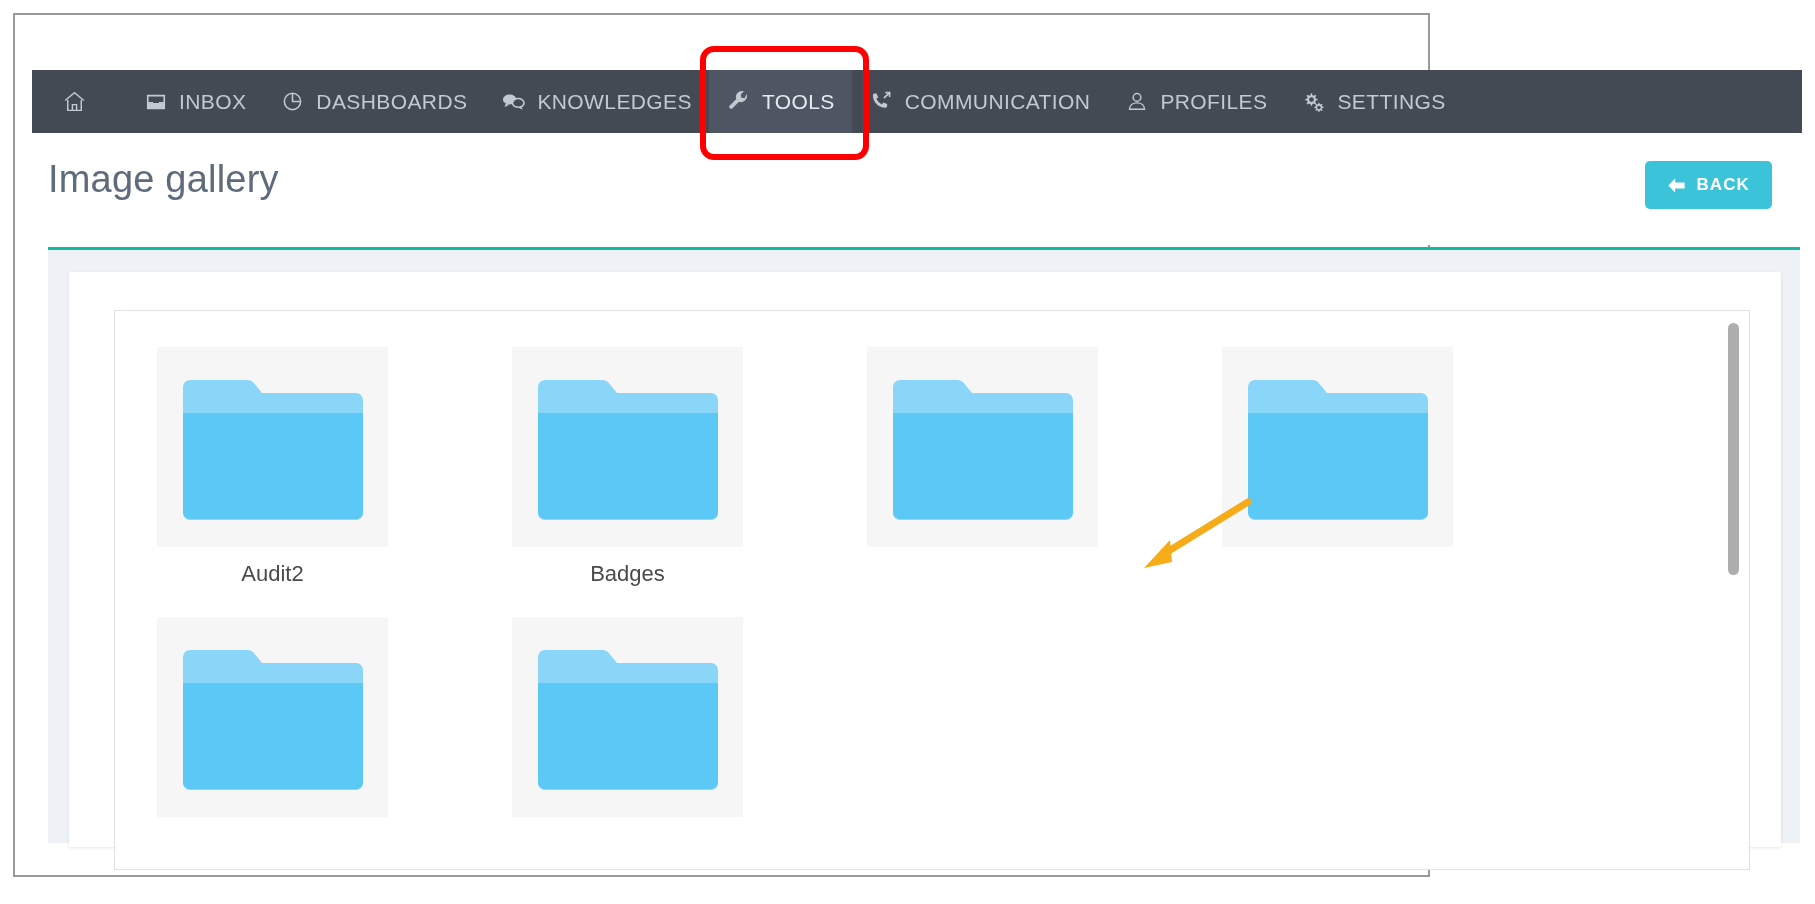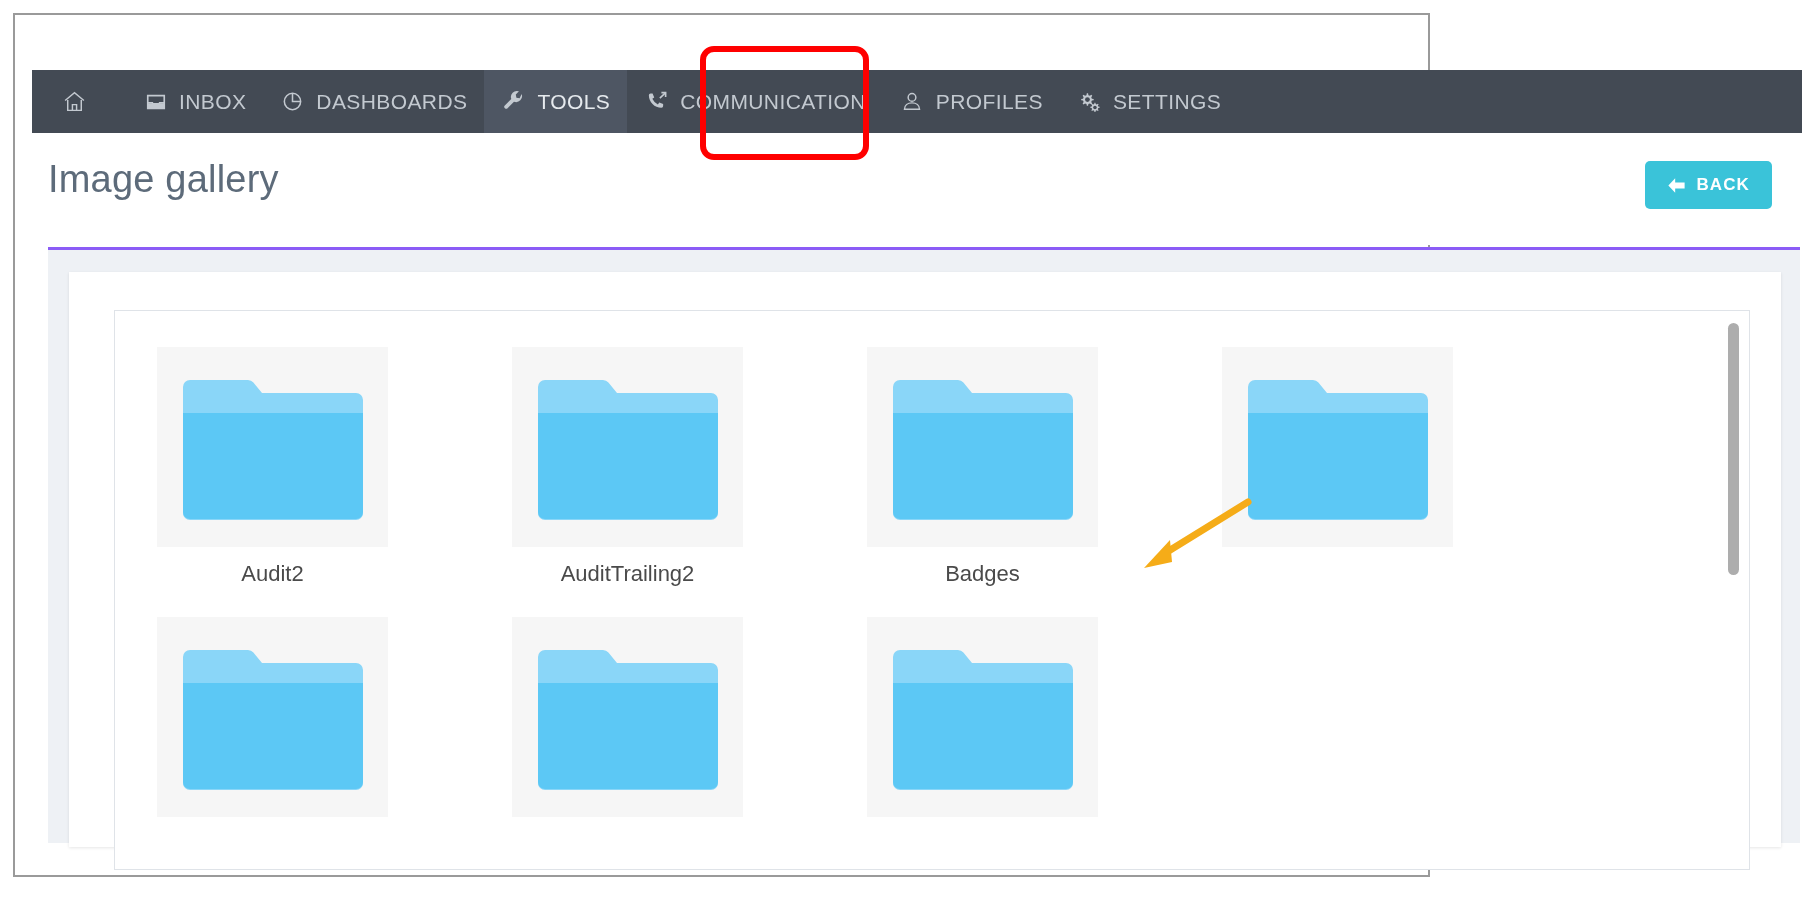--- a/index.html
+++ b/index.html
@@ -120,21 +120,21 @@
   .back-btn .arrow-ico { display:flex; align-items:center; }
 
   
   .gallery-outer {
     position: absolute;
     left: 33px;
     top: 232px;
     width: 1752px;
     height: 596px;
     background: #eef1f5;
-    border-top: 3px solid #8b5cf6;
+    border-top: 3px solid #14b8a6;
     box-sizing: border-box;
   }
   .gallery-card {
     position: absolute;
     left: 21px;
     top: 22px;
     width: 1712px;
     height: 575px;
     background: #ffffff;
     box-shadow: 0 1px 3px rgba(0,0,0,0.10);
@@ -251,20 +251,31 @@
       <div class="nav-item">
         <span class="nav-icon">
           <svg width="23" height="23" viewBox="0 0 24 24" fill="none" stroke="#c3c9d0" stroke-width="1.6">
             <circle cx="12" cy="12" r="8.5"></circle>
             <path d="M12 3.5 V12 H20.5" stroke-width="1.6"></path>
           </svg>
         </span>
         <span class="nav-label">DASHBOARDS</span>
       </div>
 
+      <div class="nav-item">
+        <span class="nav-icon">
+          <svg width="25" height="23" viewBox="0 0 26 24" fill="#c3c9d0">
+            <ellipse cx="9" cy="10" rx="7" ry="5.2"></ellipse>
+            <path d="M5 14 l-1.5 4 l5 -2.6 z"></path>
+            <ellipse cx="18" cy="13.5" rx="6" ry="4.6" fill="#434a54" stroke="#c3c9d0" stroke-width="1.6"></ellipse>
+            <path d="M21 17 l1.6 3.6 l-4.4 -2.2 z" fill="#c3c9d0"></path>
+          </svg>
+        </span>
+        <span class="nav-label">KNOWLEDGES</span>
+      </div>
 
       <div class="nav-item active">
         <span class="nav-icon">
           <svg width="23" height="23" viewBox="0 0 24 24" fill="#c3c9d0">
             <path d="M20.5 4.2 a6.2 6.2 0 0 1 -8 8 L6 18.7 a2 2 0 1 1 -2.8 -2.8 L9.7 9.4 a6.2 6.2 0 0 1 8 -8 L14.4 4.7 l0.6 3.4 l3.4 0.6 z"></path>
           </svg>
         </span>
         <span class="nav-label">TOOLS</span>
       </div>
 
@@ -325,30 +336,20 @@
               <div class="folder-thumb">
                 <svg width="188" height="152" viewBox="0 0 188 152">
                   <ellipse cx="94" cy="144" rx="86" ry="4.5" fill="#bdbdbd" opacity="0.55"></ellipse>
                   <path d="M4 16 a7 7 0 0 1 7 -7 h58 a7 7 0 0 1 5.4 2.6 l8.6 10.4 h94 a7 7 0 0 1 7 7 v113 a7 7 0 0 1 -7 7 h-166 a7 7 0 0 1 -7 -7 z" fill="#8ad6f8"></path>
                   <path d="M4 42 h180 v99 a7 7 0 0 1 -7 7 h-166 a7 7 0 0 1 -7 -7 z" fill="#5cc8f5"></path>
                 </svg>
               </div>
               <div class="folder-label">Audit2</div>
             </div>
 
-            <div class="folder-cell">
-              <div class="folder-thumb">
-                <svg width="188" height="152" viewBox="0 0 188 152">
-                  <ellipse cx="94" cy="144" rx="86" ry="4.5" fill="#bdbdbd" opacity="0.55"></ellipse>
-                  <path d="M4 16 a7 7 0 0 1 7 -7 h58 a7 7 0 0 1 5.4 2.6 l8.6 10.4 h94 a7 7 0 0 1 7 7 v113 a7 7 0 0 1 -7 7 h-166 a7 7 0 0 1 -7 -7 z" fill="#8ad6f8"></path>
-                  <path d="M4 42 h180 v99 a7 7 0 0 1 -7 7 h-166 a7 7 0 0 1 -7 -7 z" fill="#5cc8f5"></path>
-                </svg>
-              </div>
-              <div class="folder-label">AuditTrailing2</div>
-            </div>
 
             <div class="folder-cell">
               <div class="folder-thumb">
                 <svg width="188" height="152" viewBox="0 0 188 152">
                   <ellipse cx="94" cy="144" rx="86" ry="4.5" fill="#bdbdbd" opacity="0.55"></ellipse>
                   <path d="M4 16 a7 7 0 0 1 7 -7 h58 a7 7 0 0 1 5.4 2.6 l8.6 10.4 h94 a7 7 0 0 1 7 7 v113 a7 7 0 0 1 -7 7 h-166 a7 7 0 0 1 -7 -7 z" fill="#8ad6f8"></path>
                   <path d="M4 42 h180 v99 a7 7 0 0 1 -7 7 h-166 a7 7 0 0 1 -7 -7 z" fill="#5cc8f5"></path>
                 </svg>
               </div>
               <div class="folder-label">Badges</div>

